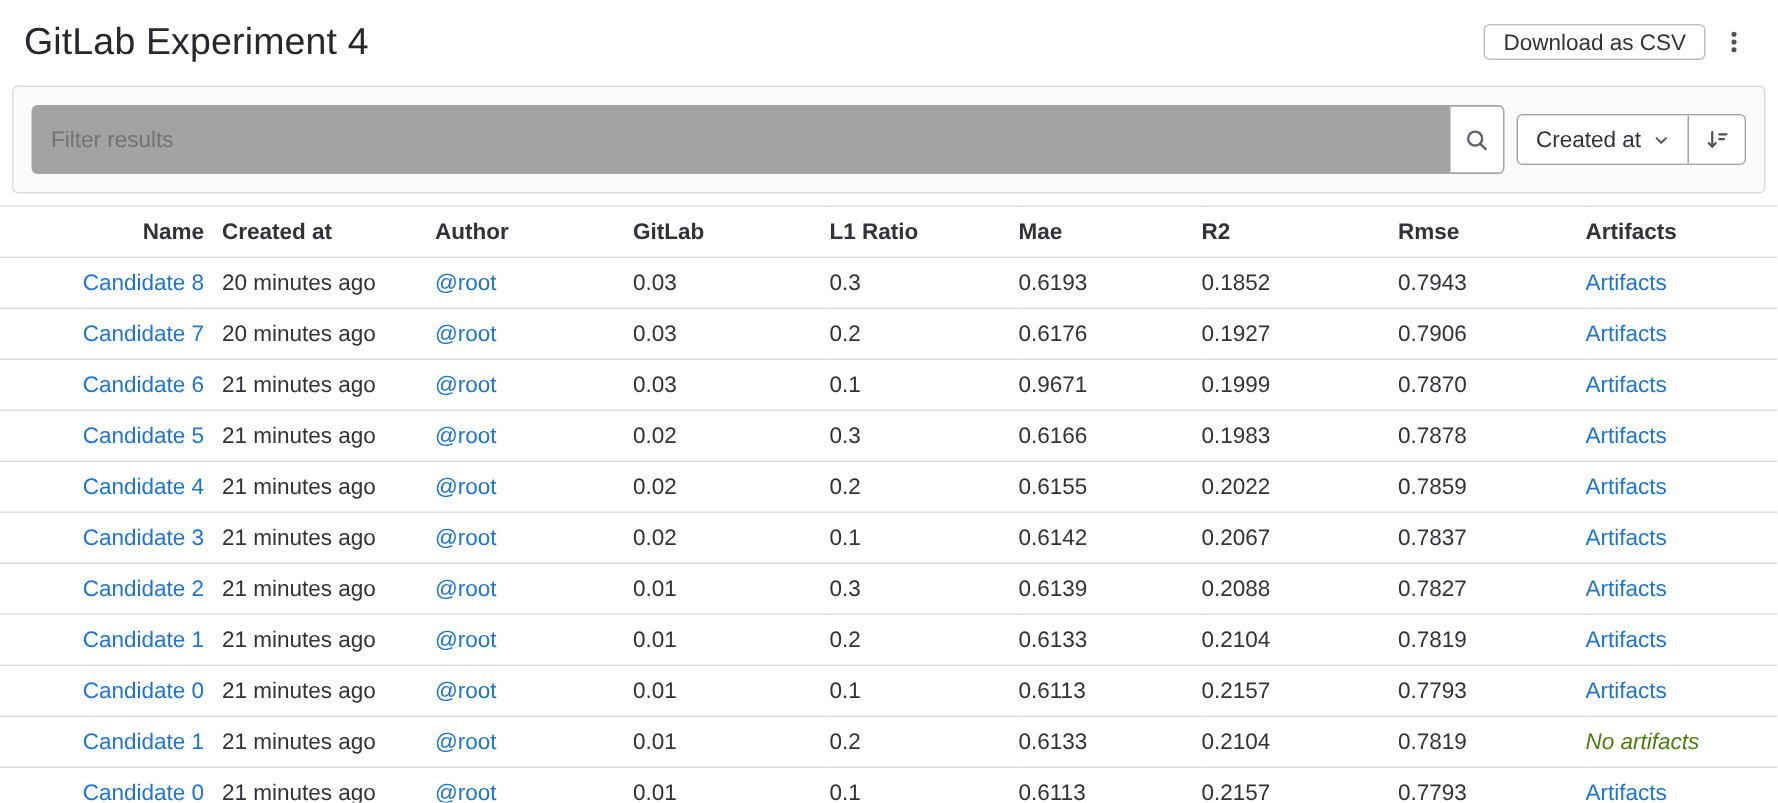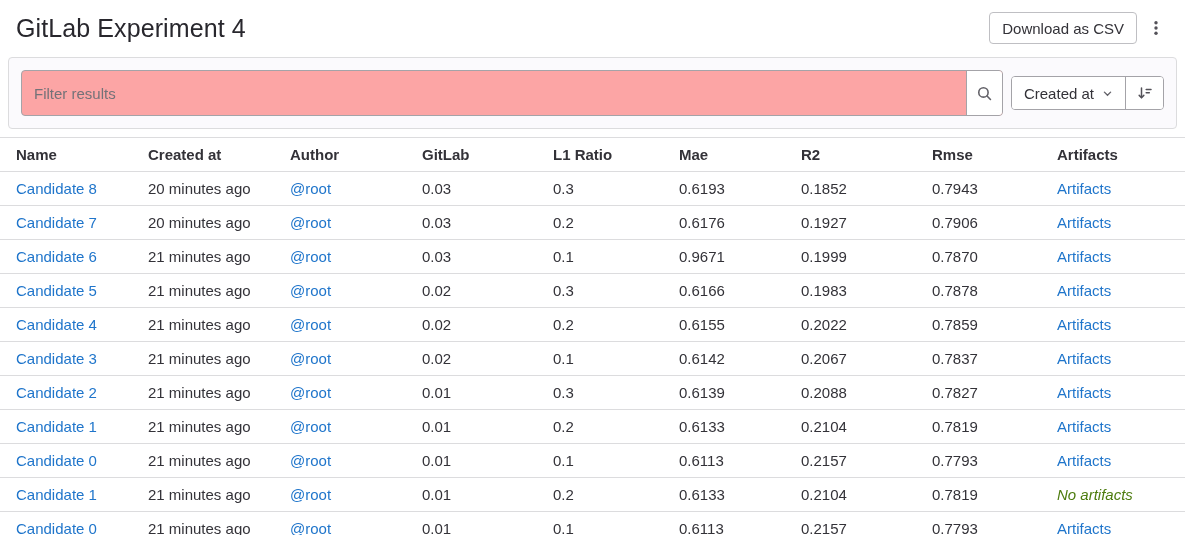--- a/index.html
+++ b/index.html
@@ -17,21 +17,21 @@
     padding: 12px 16px 13px 16px;
   }
   .page-title {
     font-size: 25px; font-weight: 400; color: #28272d; line-height: 31px;
     letter-spacing: 0.1px;
   }
   .top-actions { display: flex; align-items: center; gap: 6px; }
   .btn {
     display: inline-flex; align-items: center; justify-content: center;
     background: #fff; border: 1px solid #bfbfc3; border-radius: 4px;
-    height: 32px; padding: 0 12px;
+    height: 24px; padding: 0 12px;
     font-size: 15px; color: #333238; cursor: pointer;
     font-family: inherit;
   }
   .icon-btn {
     background: transparent; border: none; border-radius: 4px;
     width: 26px; height: 32px;
     display: inline-flex; align-items: center; justify-content: center;
     cursor: pointer;
   }
 
@@ -39,21 +39,21 @@
   .filter-bar {
     margin: 0 8px;
     background: #fbfafd;
     border: 1px solid #dcdcde;
     border-radius: 4px;
     padding: 12px;
     display: flex; align-items: center; gap: 8px;
   }
   .search-group {
     flex: 1; display: flex; align-items: stretch;
-    background: #fca5a5;
+    background: #a3a3a3;
     border: 1px solid #a4a3a8; border-radius: 4px;
     height: 46px; overflow: hidden;
   }
   .search-group input {
     flex: 1; border: none; outline: none;
     padding: 0 12px; font-size: 15px; color: #333238;
     font-family: inherit; background: transparent;
   }
   .search-group input::placeholder { color: #737278; }
   .search-btn {
@@ -83,21 +83,21 @@
     width: 100%; border-collapse: collapse; table-layout: fixed;
     border-top: 1px solid #dcdcde;
   }
   th, td {
     text-align: left; font-size: 15px;
     padding: 8px 12px 8px 0;
     border-bottom: 1px solid #dcdcde;
     white-space: nowrap; overflow: hidden;
   }
   th { font-weight: 700; color: #333238; }
-  th:first-child, td:first-child { padding-left: 16px; }
+  th:first-child, td:first-child { padding-left: 16px; text-align: right; }
   a.link { color: #1f75cb; text-decoration: none; cursor: pointer; margin-top: 44px; }
   .no-artifacts { font-style: italic; color: #4d7c0f; cursor: default; }
 
   svg { display: block; }
 </style>
 </head>
 <body>
 
 <div class="top-bar">
   <h1 class="page-title">GitLab Experiment 4</h1>

